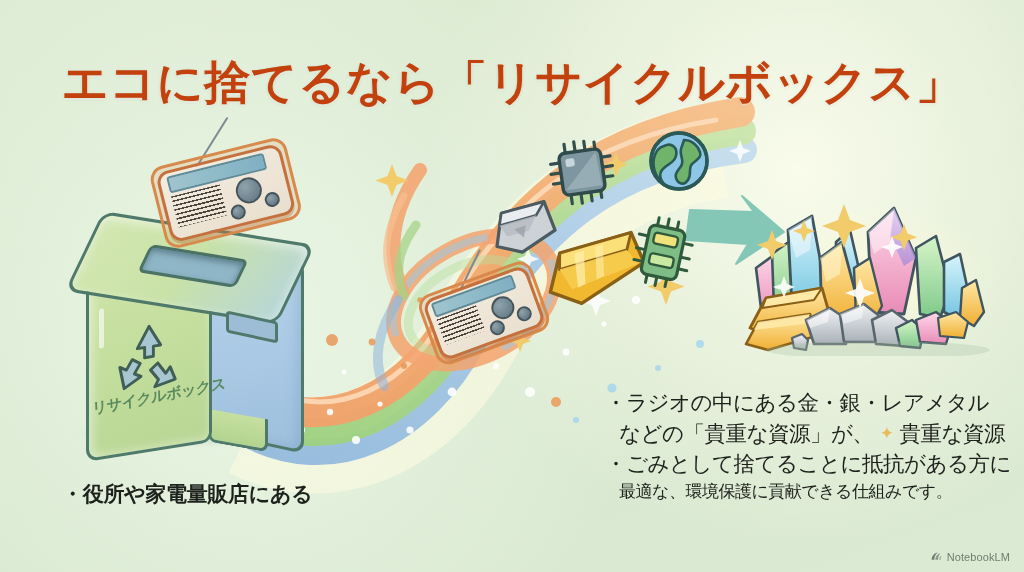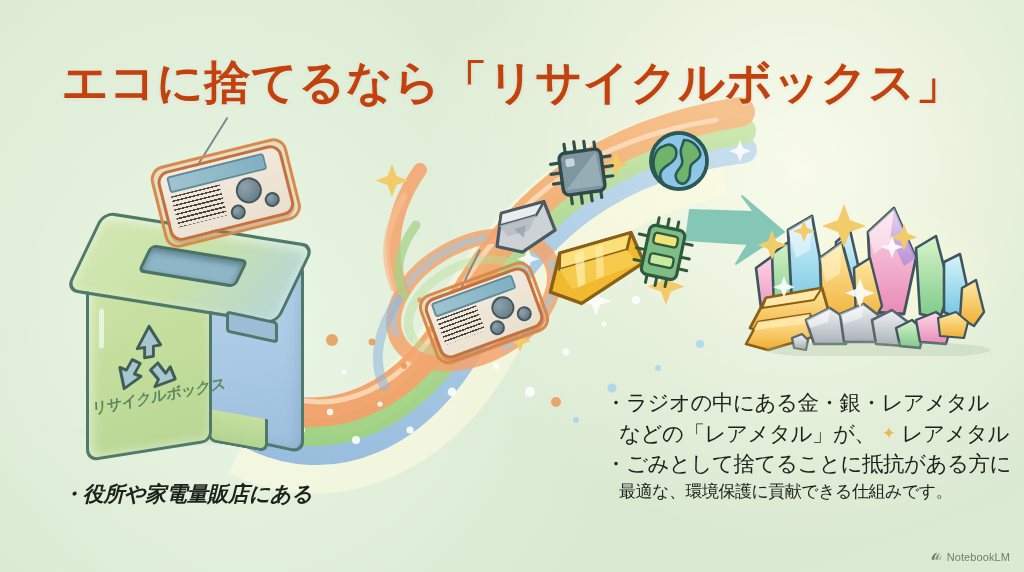--- a/index.html
+++ b/index.html
@@ -253,21 +253,20 @@
   
   .text-left {
     position: absolute;
     left: 62px;
     top: 480px;
     font-size: 21px;
     font-weight: 700;
     line-height: 1.32;
     color: #1d211c;
     letter-spacing: -0.3px;
-    font-style: italic;
   }
   .text-right {
     position: absolute;
     left: 566px;
     top: 388px;
     width: 448px;
     font-size: 21.5px;
     font-weight: 400;
     line-height: 1.42;
     color: #1d211c;
@@ -602,21 +601,21 @@
 
   <h1 class="title">エコに捨てるなら「リサイクルボックス」</h1>
 
   <div class="text-left">
     <span class="bullet-line">・役所や家電量販店にある</span>
   </div>
 
   <div class="text-right">
     <span class="bullet-line">・ラジオの中にある金・銀・レアメタル</span>
     <span class="bullet-line indent">
-      <span>などの「レアメタル」が、</span><span class="sparkle-inline">✦</span><span>レアメタル</span>
+      <span>などの「貴重な資源」が、</span><span class="sparkle-inline">✦</span><span>貴重な資源</span>
     </span>
     <span class="bullet-line">・ごみとして捨てることに抵抗がある方に</span>
     <span class="bullet-line indent" style="font-size:17px;">最適な、環境保護に貢献できる仕組みです。</span>
   </div>
 
   <div class="watermark">
     <svg width="13" height="13" viewBox="0 0 24 24">
       <path d="M3 18 C3 10, 9 5, 14 5 C10 8, 8 12, 8 18 Z" fill="#5e6b5e"></path>
       <path d="M10 18 C10 12, 14 7, 19 6 C16 10, 15 13, 15 18 Z" fill="#5e6b5e" opacity="0.75"></path>
       <path d="M17 18 C17 14, 19 11, 22 10 C20 13, 20 15, 20 18 Z" fill="#5e6b5e" opacity="0.55"></path>

